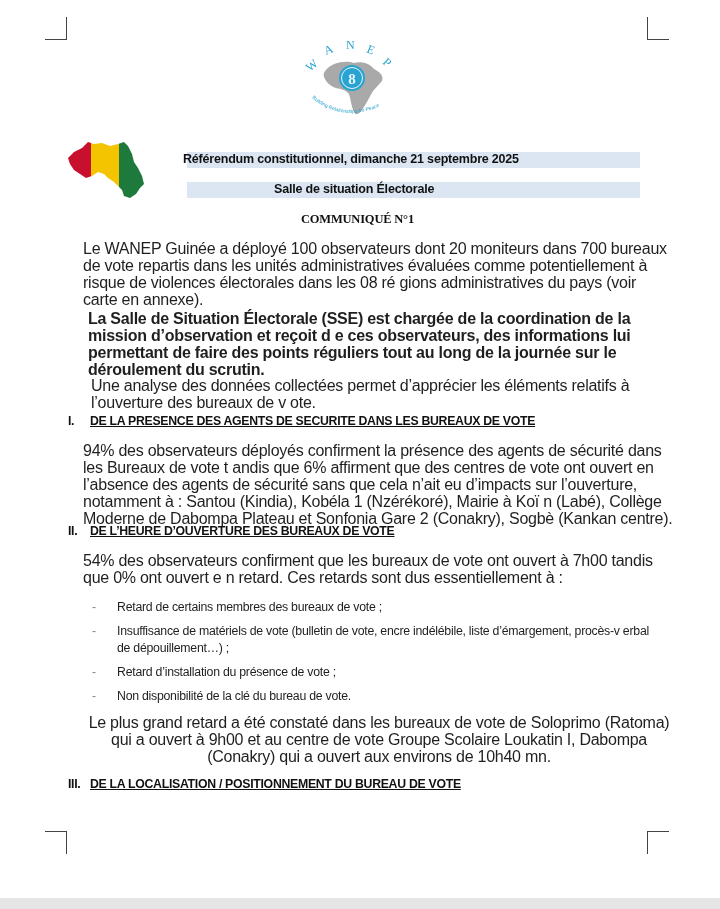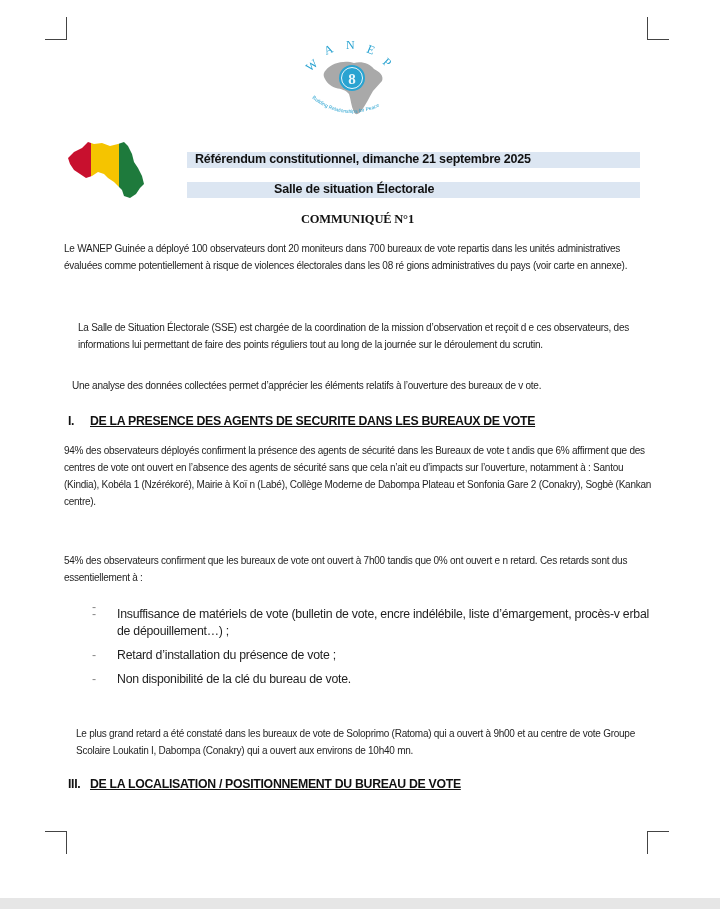--- a/index.html
+++ b/index.html
@@ -17,25 +17,25 @@
   .crop.bl { left: 45px; top: 831px; width: 21px; height: 22px; border-right-width: 1.5px; border-top-width: 1.5px; }
   .crop.br { left: 647px; top: 831px; width: 21px; height: 22px; border-left-width: 1.5px; border-top-width: 1.5px; }
 
   .logo { position: absolute; left: 296px; top: 36px; width: 110px; height: 86px; }
   .flag { position: absolute; left: 64px; top: 138px; width: 88px; height: 62px; }
 
   .hl-bar { position: absolute; left: 187px; width: 453px; height: 16px; background: #dce6f2; }
   .hl1 { top: 152px; }
   .hl2 { top: 182px; }
   .hl-text { position: absolute; font-size: 12.5px; font-weight: bold; color: #111; white-space: nowrap; letter-spacing: -0.2px; }
-  .t1 { left: 195px; top: 152px; }
+  .t1 { left: 183px; top: 152px; }
   .t2 { left: 274px; top: 182px; }
   .t3 { left: 301px; top: 212px; font-family: Liberation Serif, serif; }
 
-  .para { position: absolute; left: 64px; width: 590px; font-size: 10px; line-height: 17px; color: #1f1f1f; letter-spacing: -0.25px; }
+  .para { position: absolute; left: 83px; width: 590px; font-size: 16px; line-height: 17px; color: #1f1f1f; letter-spacing: -0.25px; }
   .heading { position: absolute; left: 68px; font-size: 12.3px; font-weight: bold; color: #111; white-space: nowrap; letter-spacing: -0.3px; }
   .heading .num { display: inline-block; width: 22px; }
   .heading .ttl { text-decoration: underline; }
   .bullets { position: absolute; left: 92px; width: 560px; font-size: 12.3px; line-height: 17px; color: #1f1f1f; margin: 0; padding: 0; list-style: none; letter-spacing: -0.25px; }
   .bullets li { position: relative; padding-left: 25px; margin-bottom: 7px; }
   .bullets li .dash { position: absolute; left: 0; top: 0; color: #888; }
 </style>
 </head>
 <body>
 
@@ -75,37 +75,40 @@
     </g>
   </svg>
 
   <div class="hl-bar hl1"></div>
   <div class="hl-bar hl2"></div>
   <div class="hl-text t1">Référendum constitutionnel, dimanche 21 septembre 2025</div>
   <div class="hl-text t2">Salle de situation Électorale</div>
   <div class="hl-text t3">COMMUNIQUÉ N°1</div>
 
   <p class="para" style="top:240px; margin:0;">Le WANEP Guinée a déployé 100 observateurs dont 20 moniteurs dans 700 bureaux de vote repartis dans les unités administratives évaluées comme potentiellement à risque de violences électorales dans les 08 ré gions administratives du pays (voir carte en annexe).</p>
-  <p class="para" style="top:305px; margin:14px;">La Salle de Situation Électorale (SSE) est chargée de la coordination de la mission d’observation et reçoit d e ces observateurs, des informations lui permettant de faire des points réguliers tout au long de la journée sur le déroulement du scrutin.</p>
+  <p class="para" style="top:305px; margin:5px;font-weight:bold;">La Salle de Situation Électorale (SSE) est chargée de la coordination de la mission d’observation et reçoit d e ces observateurs, des informations lui permettant de faire des points réguliers tout au long de la journée sur le déroulement du scrutin.</p>
   <p class="para" style="top:369px; margin:8px;">Une analyse des données collectées permet d’apprécier les éléments relatifs à l’ouverture des bureaux de v ote.</p>
 
   <div class="heading" style="top:414px;">
     <span class="num">I.</span><span class="ttl">DE LA PRESENCE DES AGENTS DE SECURITE DANS LES BUREAUX DE VOTE</span>
   </div>
   <p class="para" style="top:442px; margin:0;">94% des observateurs déployés confirment la présence des agents de sécurité dans les Bureaux de vote t andis que 6% affirment que des centres de vote ont ouvert en l’absence des agents de sécurité sans que cela n’ait eu d’impacts sur l’ouverture, notamment à : Santou (Kindia), Kobéla 1 (Nzérékoré), Mairie à Koï n (Labé), Collège Moderne de Dabompa Plateau et Sonfonia Gare 2 (Conakry), Sogbè (Kankan centre).</p>
 
+  <div class="heading" style="top:524px;">
+    <span class="num">II.</span><span class="ttl">DE L’HEURE D’OUVERTURE DES BUREAUX DE VOTE</span>
+  </div>
   <p class="para" style="top:552px; margin:0;">54% des observateurs confirment que les bureaux de vote ont ouvert à 7h00 tandis que 0% ont ouvert e n retard. Ces retards sont dus essentiellement à :</p>
 
   <ul class="bullets" style="top:599px;">
-    <li><span class="dash">-</span></li>
+    <li><span class="dash">-</span><span>Retard de certains membres des bureaux de vote ;</span></li>
     <li><span class="dash">-</span><span>Insuffisance de matériels de vote (bulletin de vote, encre indélébile, liste d’émargement, procès-v erbal de dépouillement…) ;</span></li>
     <li><span class="dash">-</span><span>Retard d’installation du présence de vote ;</span></li>
     <li><span class="dash">-</span><span>Non disponibilité de la clé du bureau de vote.</span></li>
   </ul>
 
-  <p class="para" style="top:713px; margin:12px;">Le plus grand retard a été constaté dans les bureaux de vote de Soloprimo (Ratoma) qui a ouvert à 9h00 et au centre de vote Groupe Scolaire Loukatin I, Dabompa (Conakry) qui a ouvert aux environs de 10h40 mn.</p>
+  <p class="para" style="top:713px; margin:1px;text-align:center;">Le plus grand retard a été constaté dans les bureaux de vote de Soloprimo (Ratoma) qui a ouvert à 9h00 et au centre de vote Groupe Scolaire Loukatin I, Dabompa (Conakry) qui a ouvert aux environs de 10h40 mn.</p>
 
   <div class="heading" style="top:777px;">
     <span class="num">III.</span><span class="ttl">DE LA LOCALISATION / POSITIONNEMENT DU BUREAU DE VOTE</span>
   </div>
 </div>
 
 <div class="bottom-bar"></div>
 
 </body></html>

